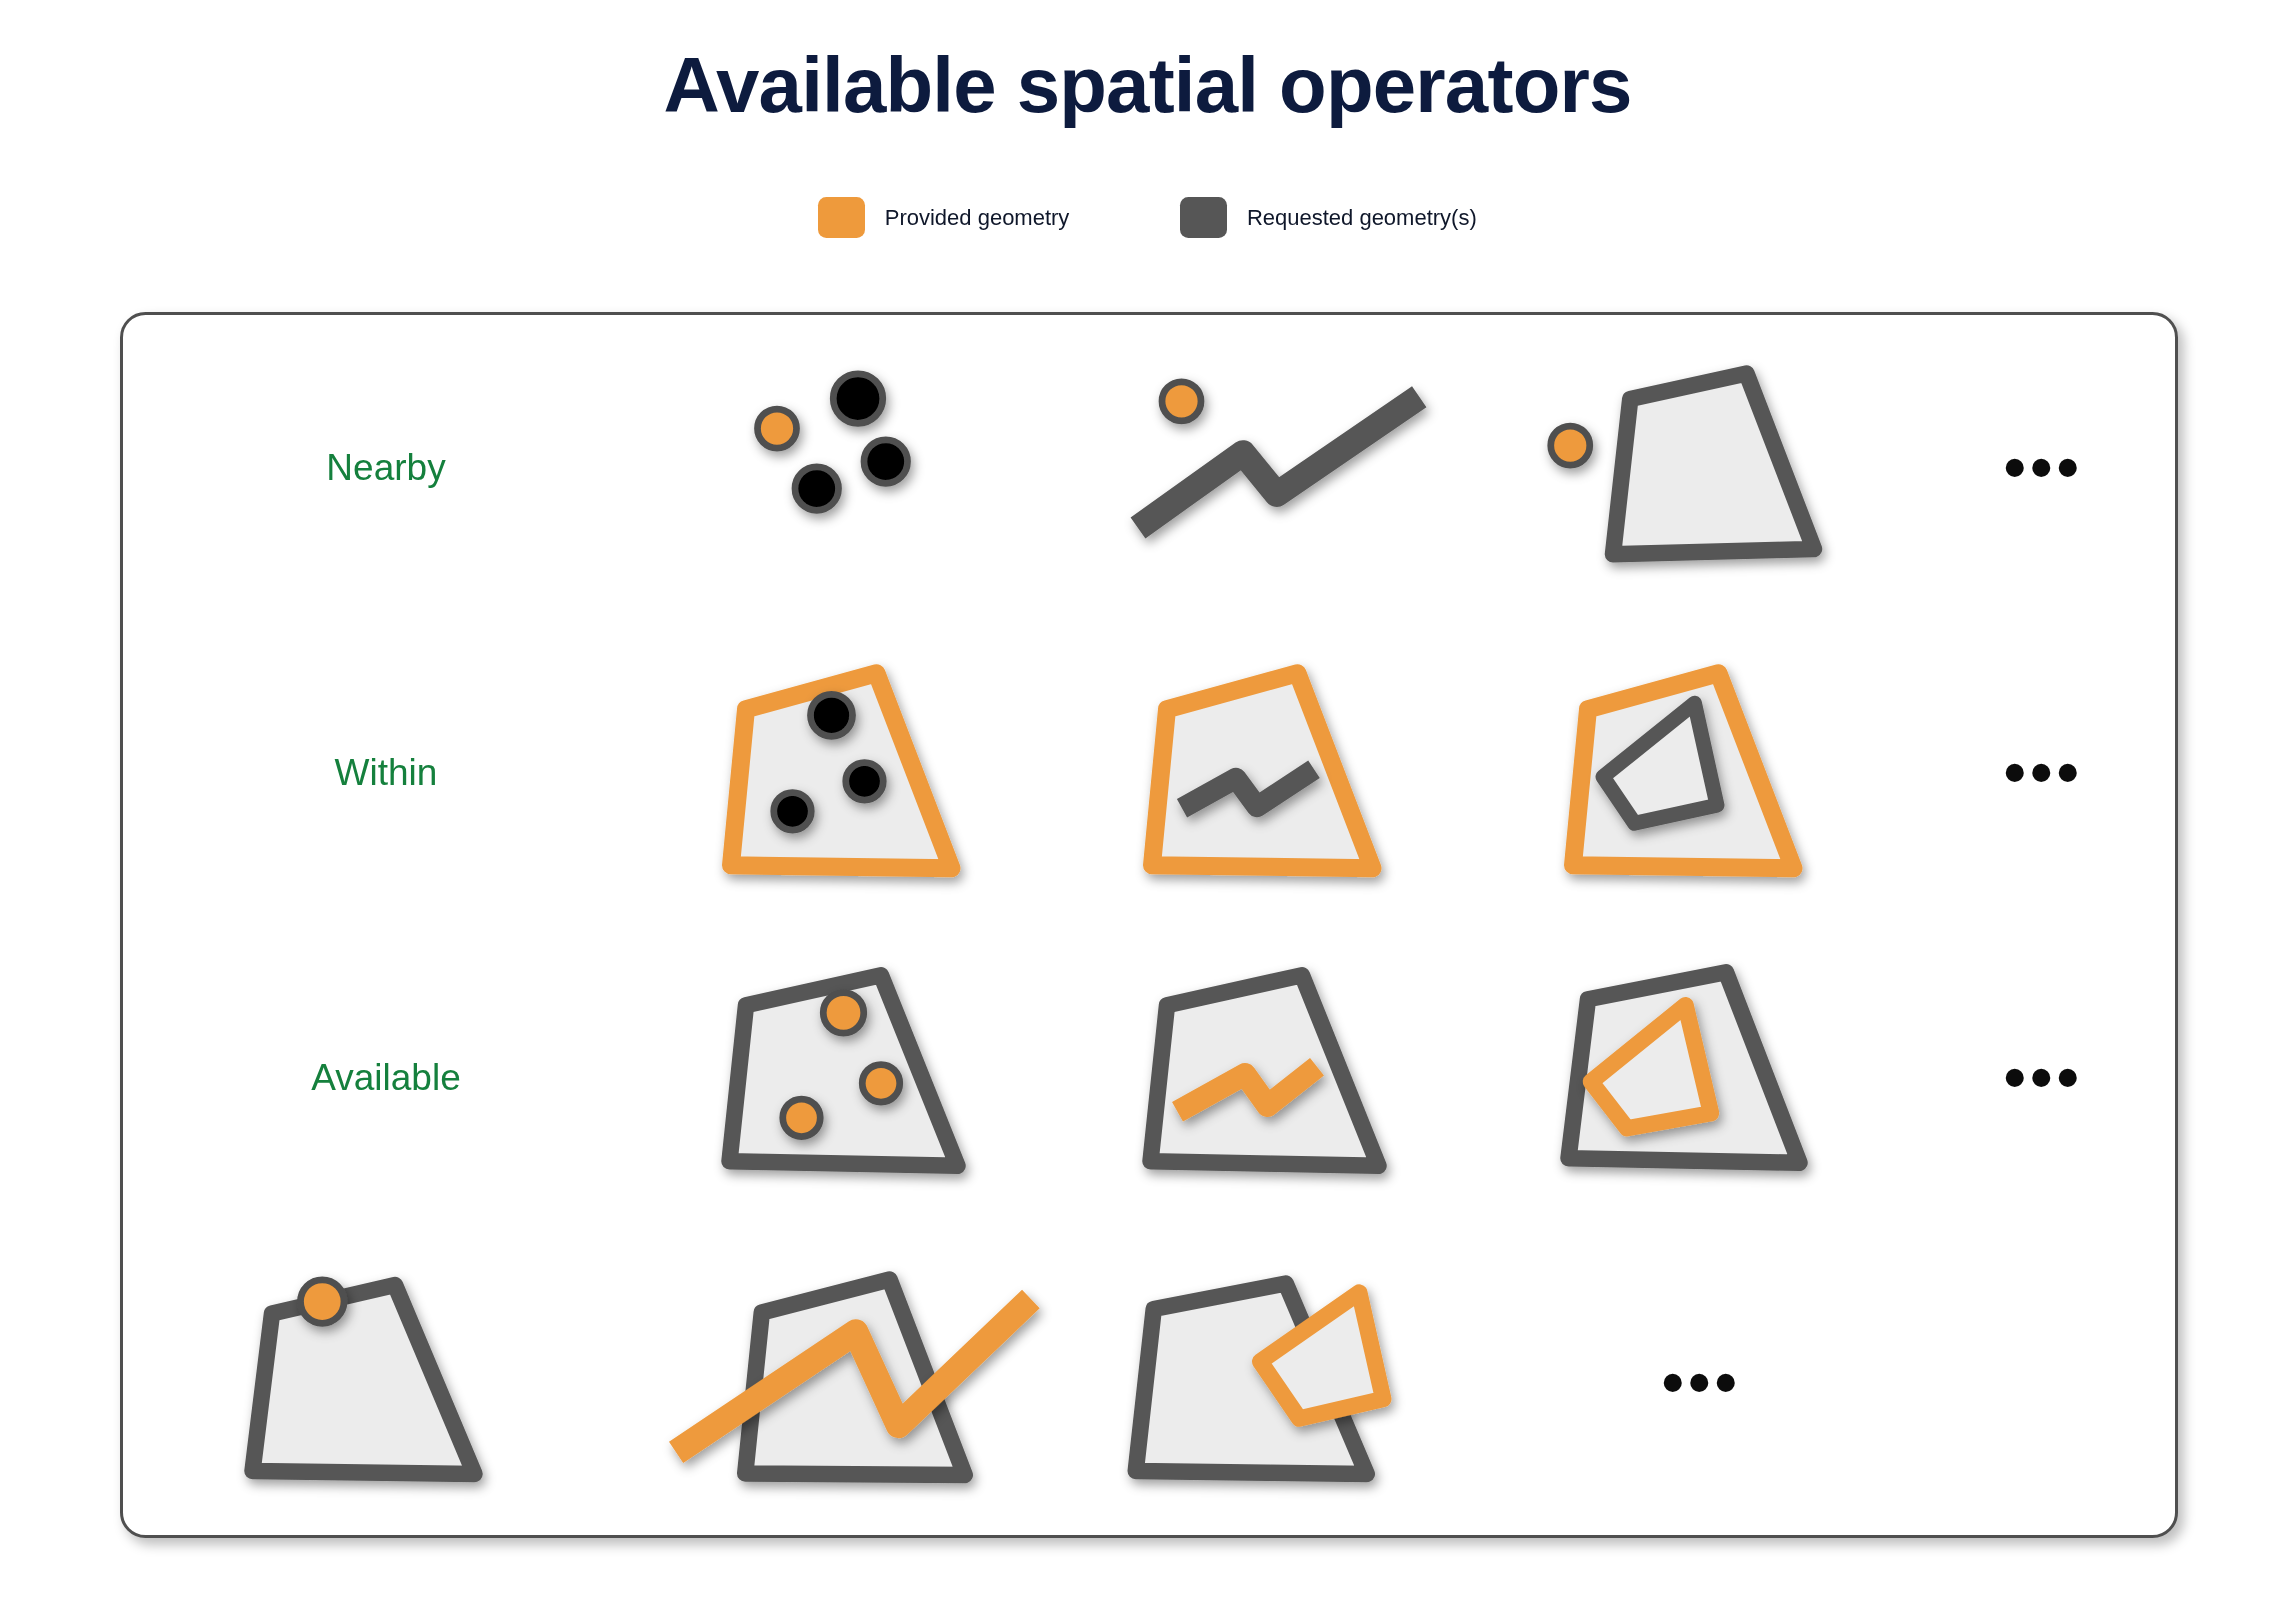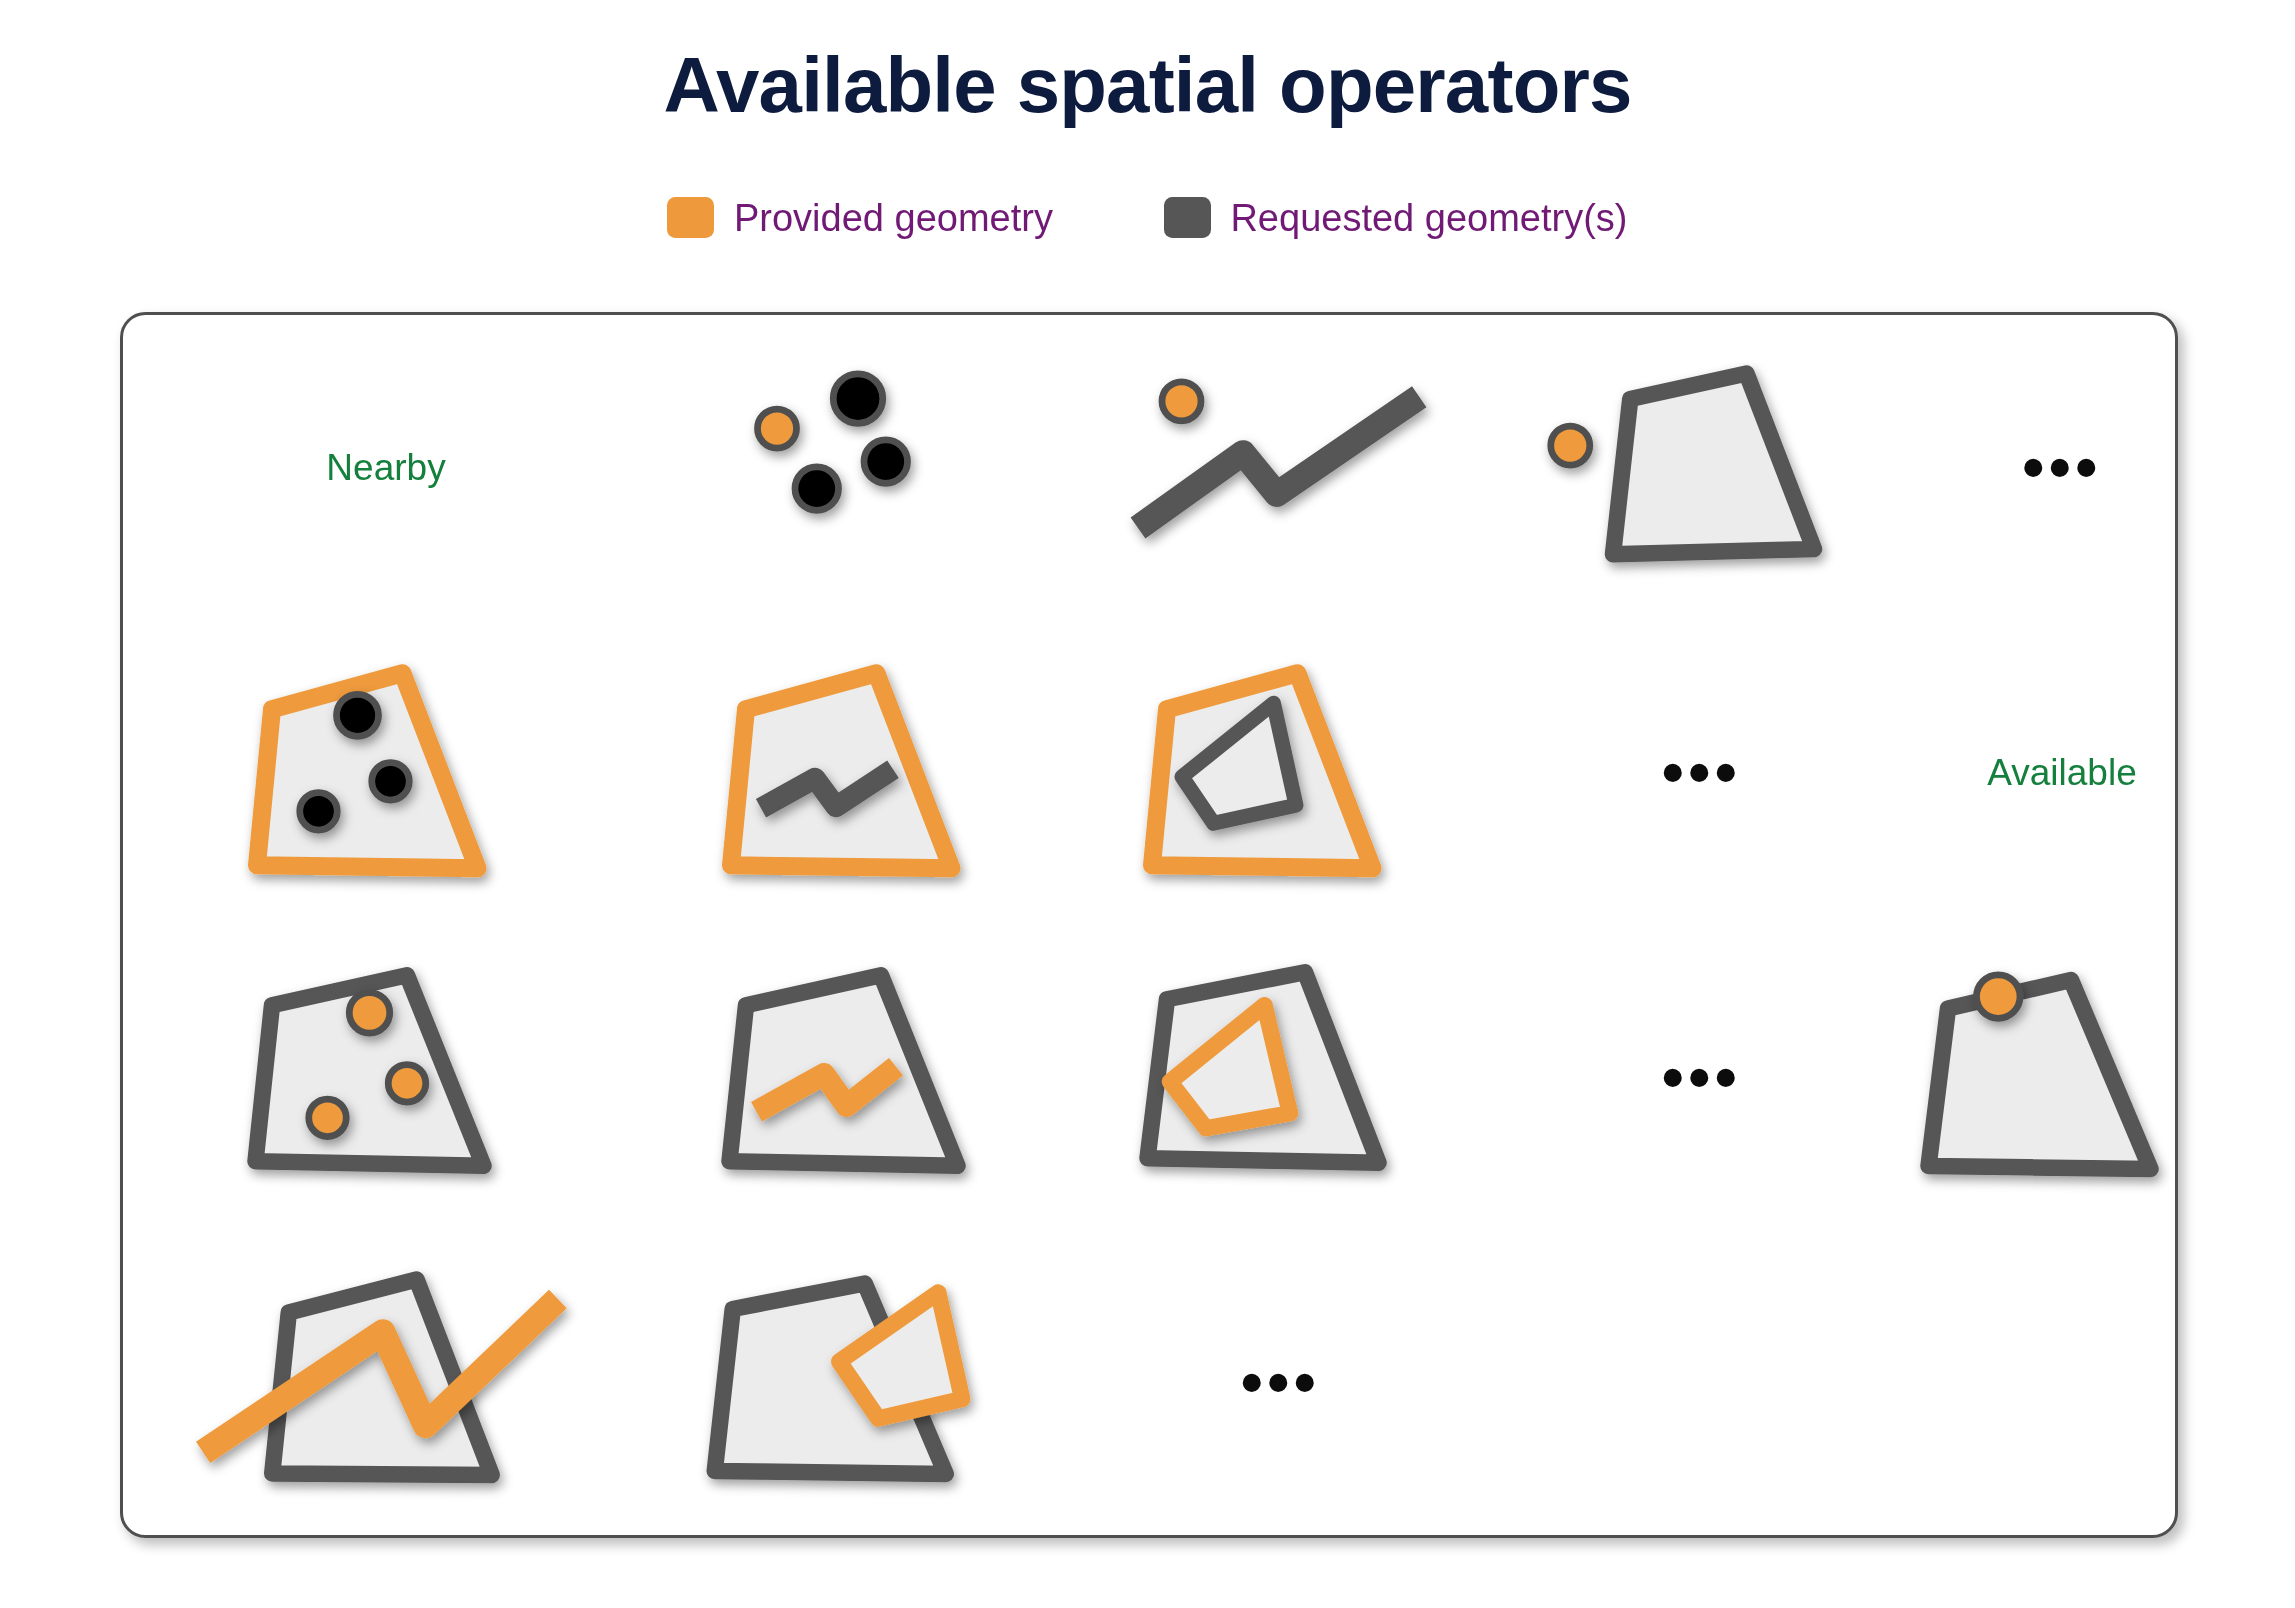--- a/index.html
+++ b/index.html
@@ -51,22 +51,22 @@
     gap: 19.5px;
   }
   .legend-swatch {
     width: 47px;
     height: 41px;
     border-radius: 8.3px;
   }
   .legend-swatch.orange { background: #ee9a3c; }
   .legend-swatch.gray   { background: #565656; }
   .legend-label {
-    font-size: 38px;
-    color: #701a75;
+    font-size: 22px;
+    color: #0f172a;
     line-height: 1;
     white-space: nowrap;
   }
 
   
   .card {
     position: absolute;
     left: 120px;
     top: 312px;
     width: 2058px;
@@ -172,20 +172,21 @@
             <polygon points="115,48 270,14 360,248 92,255" fill="#ececec" stroke="#565656" stroke-width="22" stroke-linejoin="round"></polygon>
           </g>
           <g filter="url(#sh)">
             <circle cx="35" cy="110" r="26" fill="#ee9a3c" stroke="#4f4f4f" stroke-width="9"></circle>
           </g>
         </svg>
       </div>
 
       <div class="ellipsis">•••</div>
 
+      <div class="row-label">Within</div>
 
       <div class="cell">
         <svg width="300" height="218" viewBox="0 0 400 290">
           <g filter="url(#sh)">
             <polygon points="48,60 222,12 322,272 28,268" fill="#ececec" stroke="#ee9a3c" stroke-width="24" stroke-linejoin="round"></polygon>
           </g>
           <g filter="url(#sh)">
             <circle cx="162" cy="68" r="28" fill="#000000" stroke="#4f4f4f" stroke-width="9"></circle>
             <circle cx="206" cy="156" r="25" fill="#000000" stroke="#4f4f4f" stroke-width="9"></circle>
             <circle cx="110" cy="196" r="25" fill="#000000" stroke="#4f4f4f" stroke-width="9"></circle>

